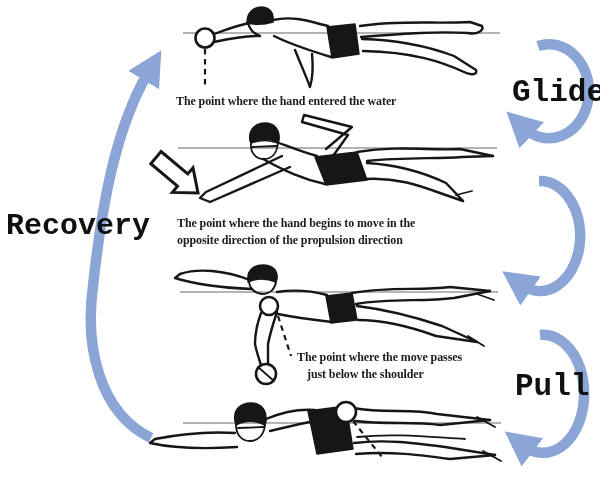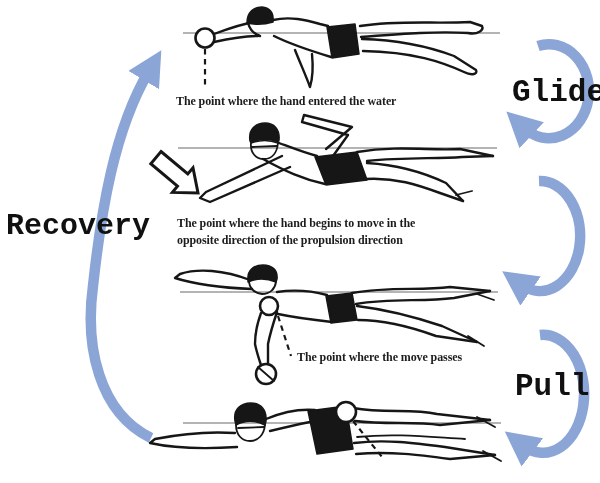--- a/index.html
+++ b/index.html
@@ -164,15 +164,16 @@
 
   <div class="caption" style="left:176px;top:93px;">The point where the hand entered the water</div>
 
   <div class="caption" style="left:177px;top:215px;">
     <div>The point where the hand begins to move in the</div>
     <div>opposite direction of the propulsion direction</div>
   </div>
 
   <div class="caption" style="left:297px;top:349px;">
     <div>The point where the move passes</div>
+    <div style="margin-left:10px;">just below the shoulder</div>
   </div>
 
 </div>
 
 </body></html>

